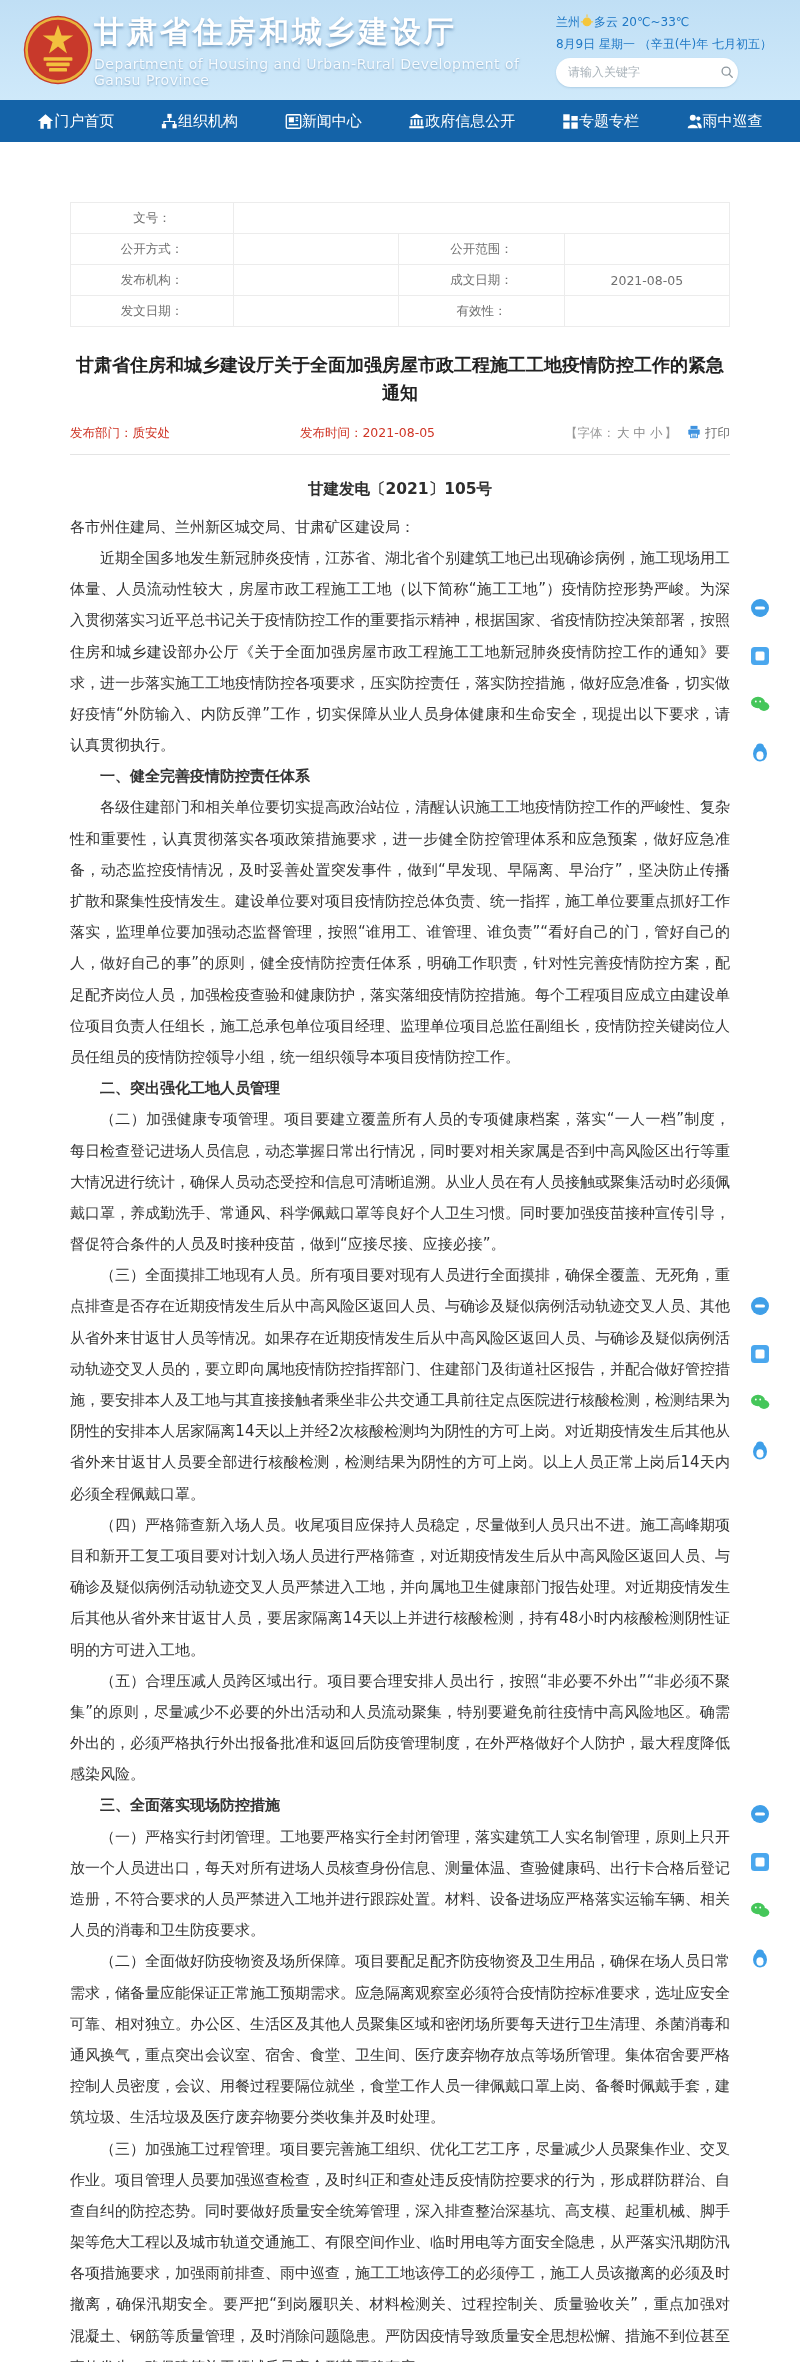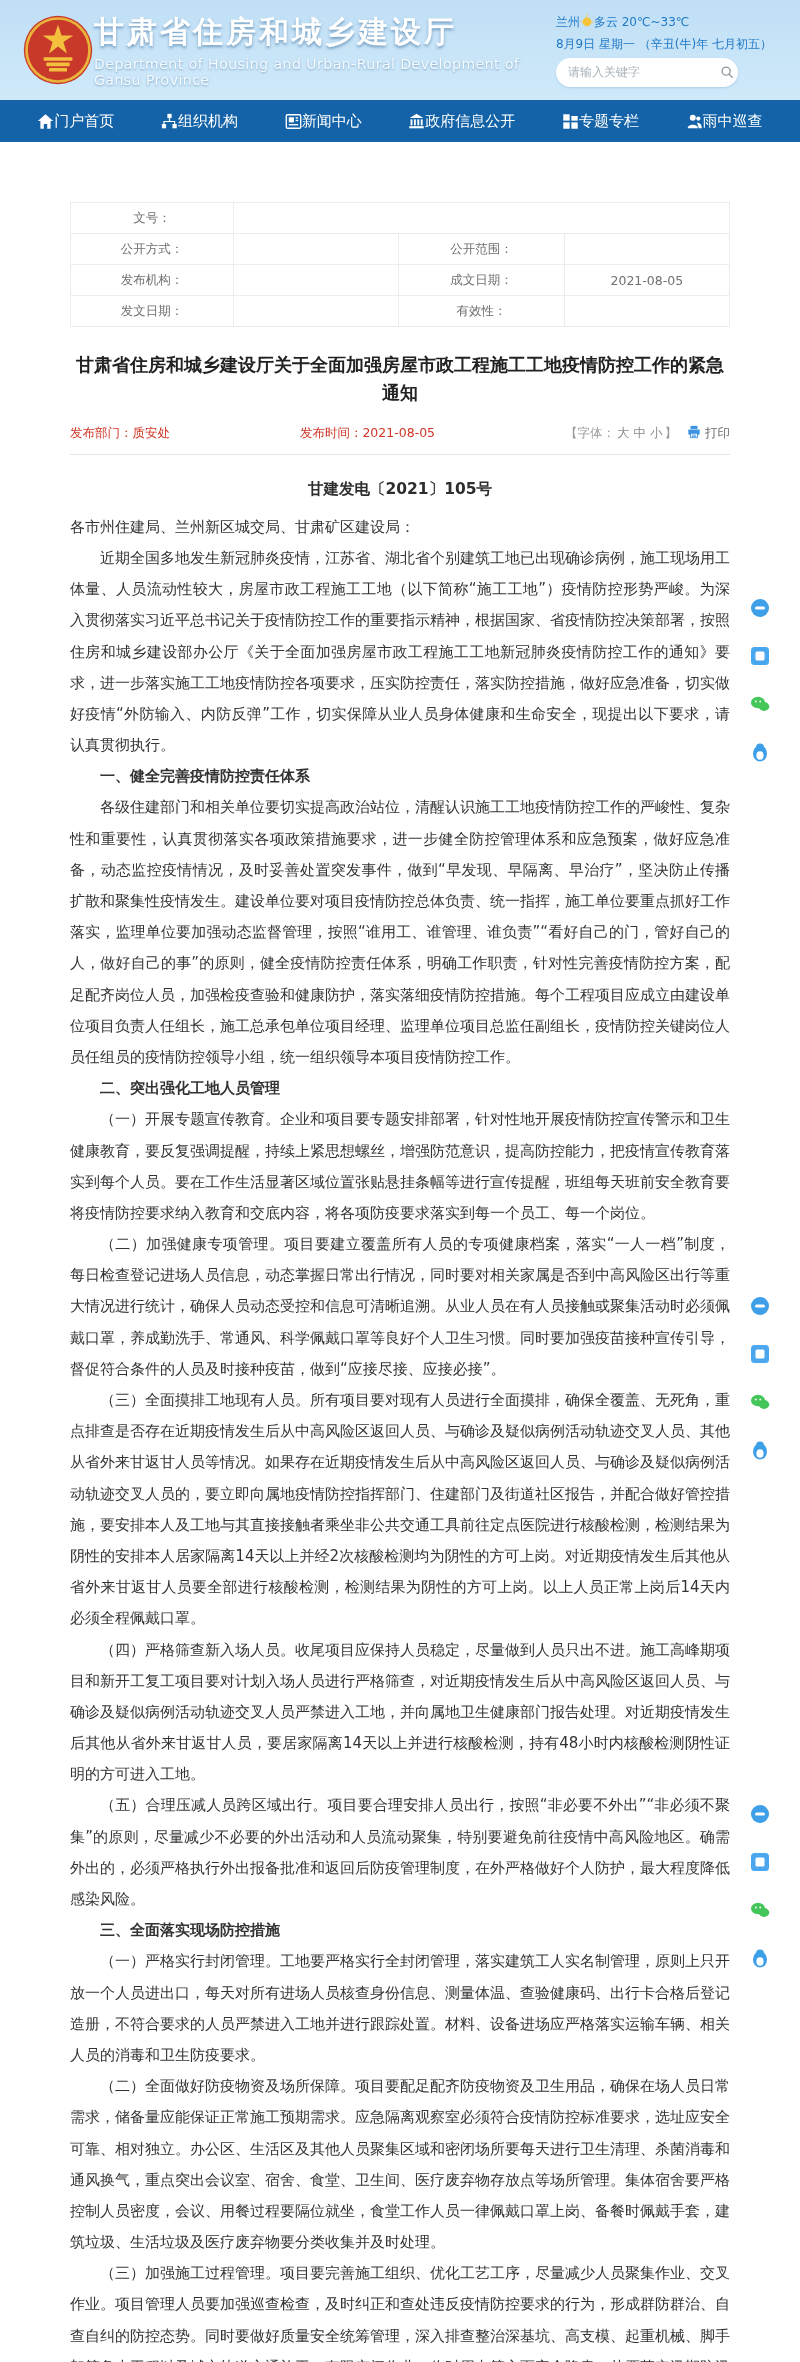--- a/index.html
+++ b/index.html
@@ -234,21 +234,20 @@
           <p class="blk blk-salutation">各市州住建局、兰州新区城交局、甘肃矿区建设局：</p>
 
           <p class="blk blk-para">近期全国多地发生新冠肺炎疫情，江苏省、湖北省个别建筑工地已出现确诊病例，施工现场用工体量、人员流动性较大，房屋市政工程施工工地（以下简称“施工工地”）疫情防控形势严峻。为深入贯彻落实习近平总书记关于疫情防控工作的重要指示精神，根据国家、省疫情防控决策部署，按照住房和城乡建设部办公厅《关于全面加强房屋市政工程施工工地新冠肺炎疫情防控工作的通知》要求，进一步落实施工工地疫情防控各项要求，压实防控责任，落实防控措施，做好应急准备，切实做好疫情“外防输入、内防反弹”工作，切实保障从业人员身体健康和生命安全，现提出以下要求，请认真贯彻执行。</p>
 
           <p class="blk blk-heading">一、健全完善疫情防控责任体系</p>
 
           <p class="blk blk-para">各级住建部门和相关单位要切实提高政治站位，清醒认识施工工地疫情防控工作的严峻性、复杂性和重要性，认真贯彻落实各项政策措施要求，进一步健全防控管理体系和应急预案，做好应急准备，动态监控疫情情况，及时妥善处置突发事件，做到“早发现、早隔离、早治疗”，坚决防止传播扩散和聚集性疫情发生。建设单位要对项目疫情防控总体负责、统一指挥，施工单位要重点抓好工作落实，监理单位要加强动态监督管理，按照“谁用工、谁管理、谁负责”“看好自己的门，管好自己的人，做好自己的事”的原则，健全疫情防控责任体系，明确工作职责，针对性完善疫情防控方案，配足配齐岗位人员，加强检疫查验和健康防护，落实落细疫情防控措施。每个工程项目应成立由建设单位项目负责人任组长，施工总承包单位项目经理、监理单位项目总监任副组长，疫情防控关键岗位人员任组员的疫情防控领导小组，统一组织领导本项目疫情防控工作。</p>
 
           <p class="blk blk-heading">二、突出强化工地人员管理</p>
 
-          <p class="blk blk-para">（一）开展专题宣传教育。企业和项目要专题安排部署，针对性地开展疫情防控宣传警示和卫生健康教育，要反复强调提醒，持续上紧思想螺丝，增强防范意识，提高防控能力，把疫情宣传教育落实到每个人员。要在工作生活显著区域位置张贴悬挂条幅等进行宣传提醒，班组每天班前安全教育要将疫情防控要求纳入教育和交底内容，将各项防疫要求落实到每一个员工、每一个岗位。</p>
 
           <p class="blk blk-para">（二）加强健康专项管理。项目要建立覆盖所有人员的专项健康档案，落实“一人一档”制度，每日检查登记进场人员信息，动态掌握日常出行情况，同时要对相关家属是否到中高风险区出行等重大情况进行统计，确保人员动态受控和信息可清晰追溯。从业人员在有人员接触或聚集活动时必须佩戴口罩，养成勤洗手、常通风、科学佩戴口罩等良好个人卫生习惯。同时要加强疫苗接种宣传引导，督促符合条件的人员及时接种疫苗，做到“应接尽接、应接必接”。</p>
 
           <p class="blk blk-para">（三）全面摸排工地现有人员。所有项目要对现有人员进行全面摸排，确保全覆盖、无死角，重点排查是否存在近期疫情发生后从中高风险区返回人员、与确诊及疑似病例活动轨迹交叉人员、其他从省外来甘返甘人员等情况。如果存在近期疫情发生后从中高风险区返回人员、与确诊及疑似病例活动轨迹交叉人员的，要立即向属地疫情防控指挥部门、住建部门及街道社区报告，并配合做好管控措施，要安排本人及工地与其直接接触者乘坐非公共交通工具前往定点医院进行核酸检测，检测结果为阴性的安排本人居家隔离14天以上并经2次核酸检测均为阴性的方可上岗。对近期疫情发生后其他从省外来甘返甘人员要全部进行核酸检测，检测结果为阴性的方可上岗。以上人员正常上岗后14天内必须全程佩戴口罩。</p>
 
           <p class="blk blk-para">（四）严格筛查新入场人员。收尾项目应保持人员稳定，尽量做到人员只出不进。施工高峰期项目和新开工复工项目要对计划入场人员进行严格筛查，对近期疫情发生后从中高风险区返回人员、与确诊及疑似病例活动轨迹交叉人员严禁进入工地，并向属地卫生健康部门报告处理。对近期疫情发生后其他从省外来甘返甘人员，要居家隔离14天以上并进行核酸检测，持有48小时内核酸检测阴性证明的方可进入工地。</p>
 
           <p class="blk blk-para">（五）合理压减人员跨区域出行。项目要合理安排人员出行，按照“非必要不外出”“非必须不聚集”的原则，尽量减少不必要的外出活动和人员流动聚集，特别要避免前往疫情中高风险地区。确需外出的，必须严格执行外出报备批准和返回后防疫管理制度，在外严格做好个人防护，最大程度降低感染风险。</p>
 
           <p class="blk blk-heading">三、全面落实现场防控措施</p>

